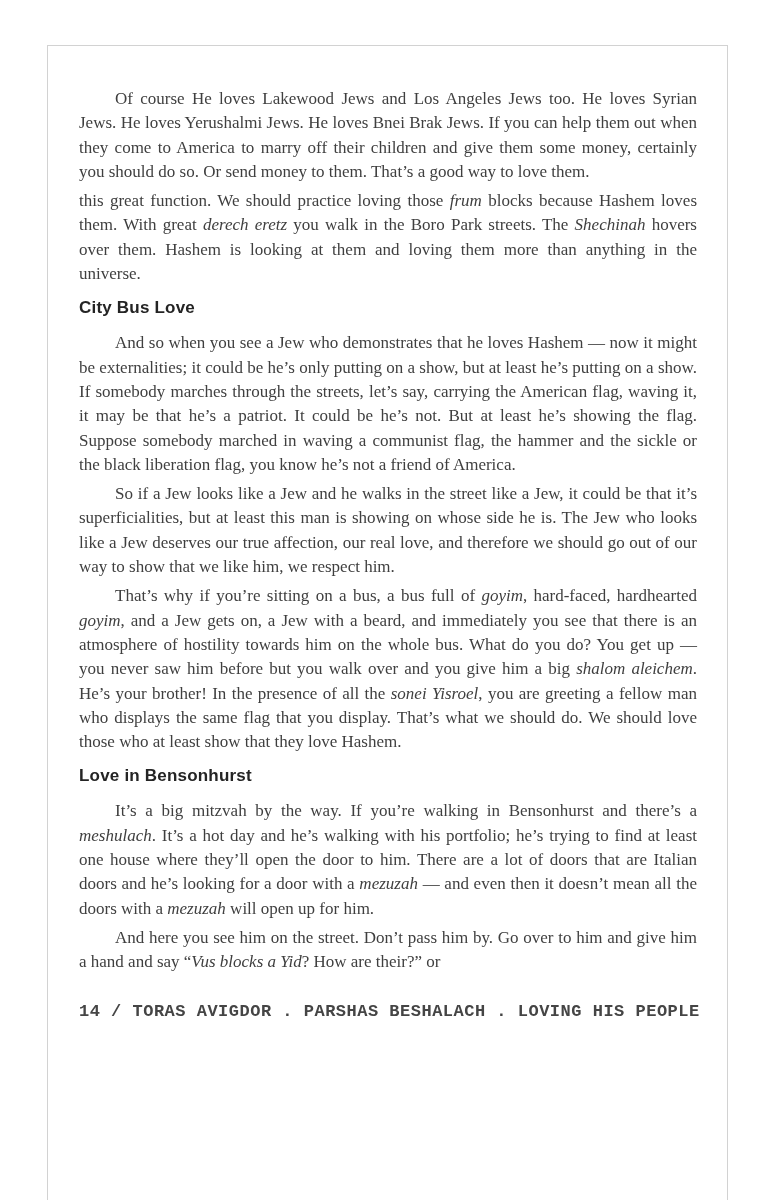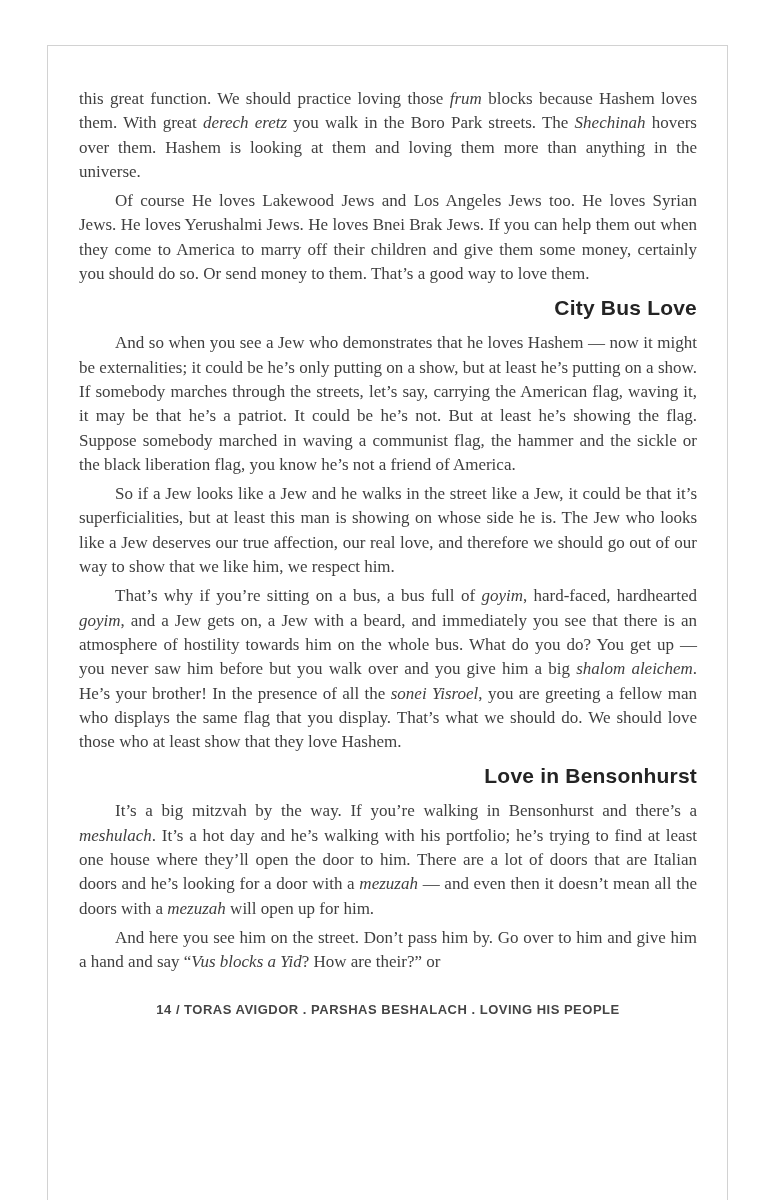--- a/index.html
+++ b/index.html
@@ -34,49 +34,49 @@
     text-indent:36px;
   }
   .para.first{
     text-indent:0;
   }
   .para em{
     font-style:italic;
   }
   .heading{
     font-family:"Liberation Sans","DejaVu Sans",sans-serif;
-    font-size:21px;
+    font-size:17px;
     font-weight:700;
     color:var(--heading-text);
-    text-align:right;
+    text-align:left;
     line-height:24px;
     letter-spacing:0.2px;
     margin:10px 0 11px 0;
   }
   .footer{
     margin-top:27px;
     text-align:center;
-    font-family:Liberation Sans, sans-serif;
-    font-size:13px;
+    font-family:Liberation Mono, monospace;
+    font-size:17px;
     font-weight:700;
     color:var(--footer-text);
     letter-spacing:0.5px;
     white-space:nowrap;
   }
 </style>
 </head>
 <body>
 
 <div class="viewport">
   <main class="page-frame">
     <article class="content">
 
+      <p class="para"><span>Of course He loves Lakewood Jews and Los Angeles Jews too. He loves Syrian Jews. He loves Yerushalmi Jews. He loves Bnei Brak Jews. If you can help them out when they come to America to marry off their children and give them some money, certainly you should do so. Or send money to them. That’s a good way to love them.</span></p>
+
       <p class="para first"><span>this great function. We should practice loving those </span><em>frum</em><span> blocks because Hashem loves them. With great </span><em>derech eretz</em><span> you walk in the Boro Park streets. The </span><em>Shechinah</em><span> hovers over them. Hashem is looking at them and loving them more than anything in the universe.</span></p>
-
-      <p class="para"><span>Of course He loves Lakewood Jews and Los Angeles Jews too. He loves Syrian Jews. He loves Yerushalmi Jews. He loves Bnei Brak Jews. If you can help them out when they come to America to marry off their children and give them some money, certainly you should do so. Or send money to them. That’s a good way to love them.</span></p>
 
       <h2 class="heading">City Bus Love</h2>
 
       <p class="para"><span>And so when you see a Jew who demonstrates that he loves Hashem — now it might be externalities; it could be he’s only putting on a show, but at least he’s putting on a show. If somebody marches through the streets, let’s say, carrying the American flag, waving it, it may be that he’s a patriot. It could be he’s not. But at least he’s showing the flag. Suppose somebody marched in waving a communist flag, the hammer and the sickle or the black liberation flag, you know he’s not a friend of America.</span></p>
 
       <p class="para"><span>So if a Jew looks like a Jew and he walks in the street like a Jew, it could be that it’s superficialities, but at least this man is showing on whose side he is. The Jew who looks like a Jew deserves our true affection, our real love, and therefore we should go out of our way to show that we like him, we respect him.</span></p>
 
       <p class="para"><span>That’s why if you’re sitting on a bus, a bus full of </span><em>goyim</em><span>, hard-faced, hardhearted </span><em>goyim</em><span>, and a Jew gets on, a Jew with a beard, and immediately you see that there is an atmosphere of hostility towards him on the whole bus. What do you do? You get up — you never saw him before but you walk over and you give him a big </span><em>shalom aleichem</em><span>. He’s your brother! In the presence of all the </span><em>sonei Yisroel</em><span>, you are greeting a fellow man who displays the same flag that you display. That’s what we should do. We should love those who at least show that they love Hashem.</span></p>
 
       <h2 class="heading">Love in Bensonhurst</h2>

